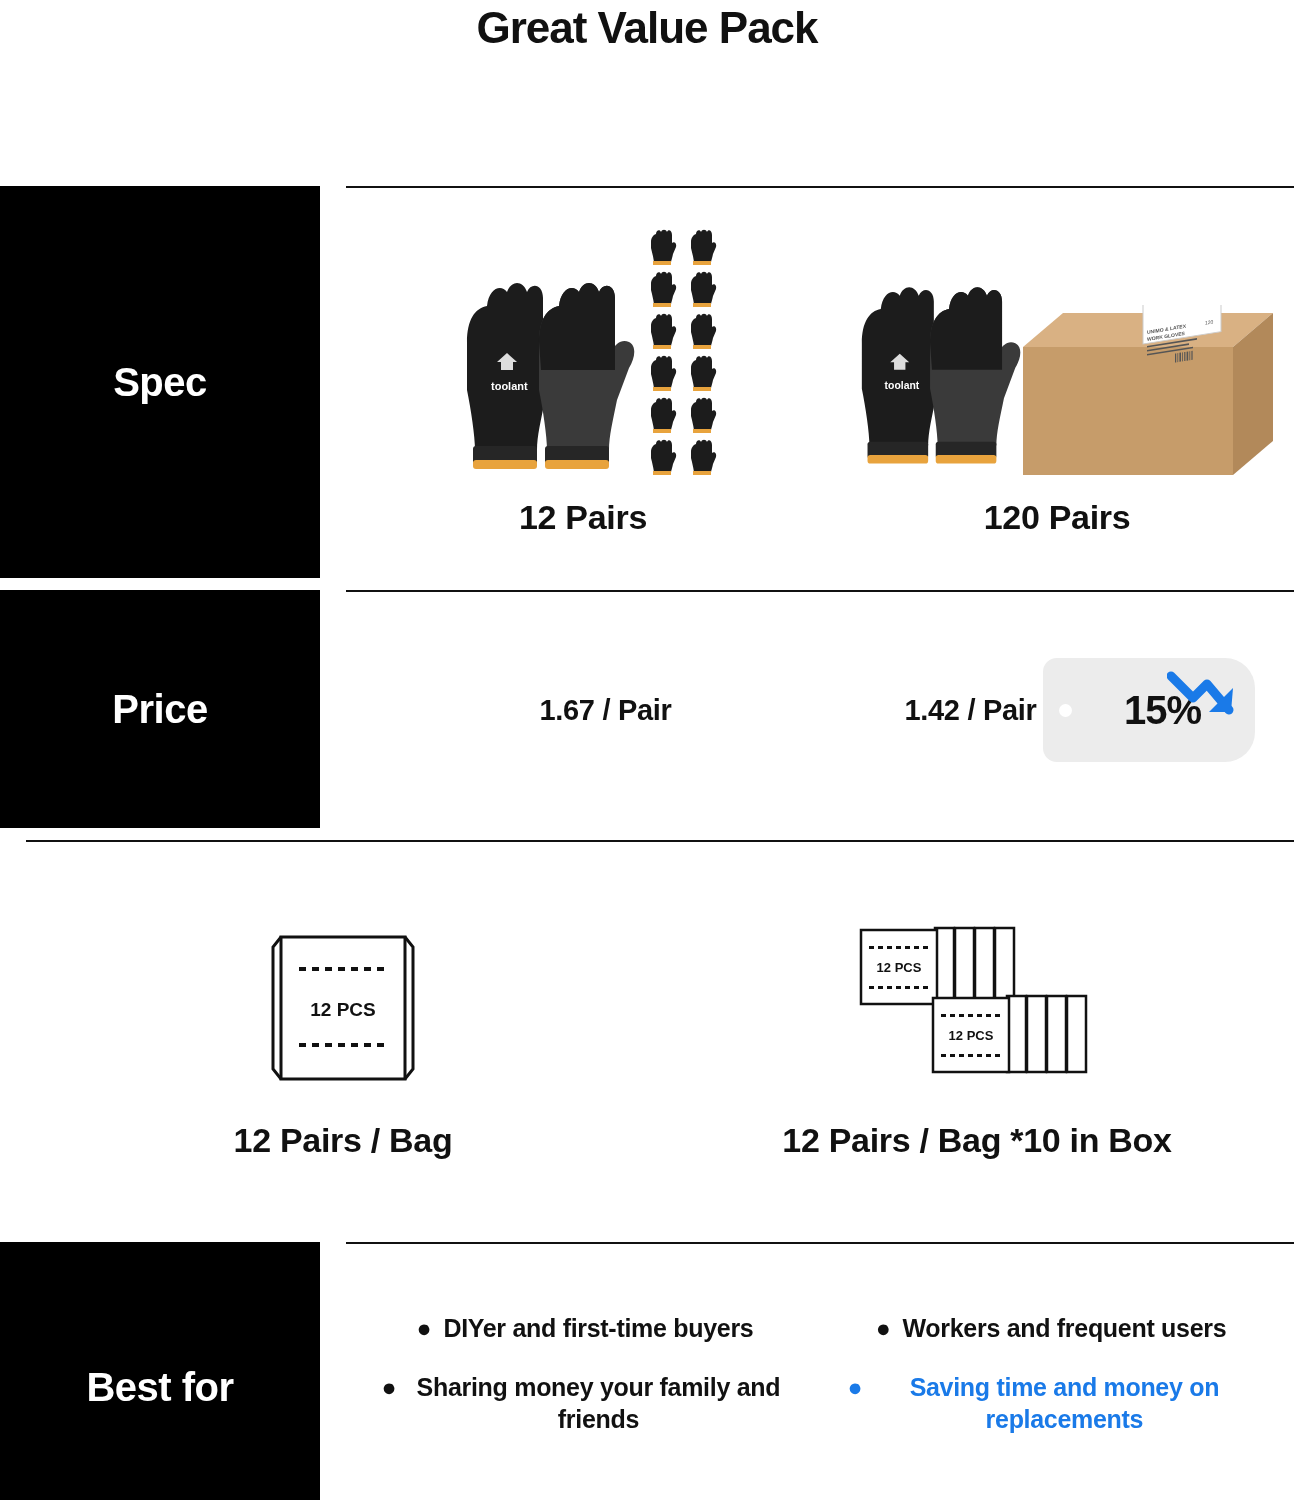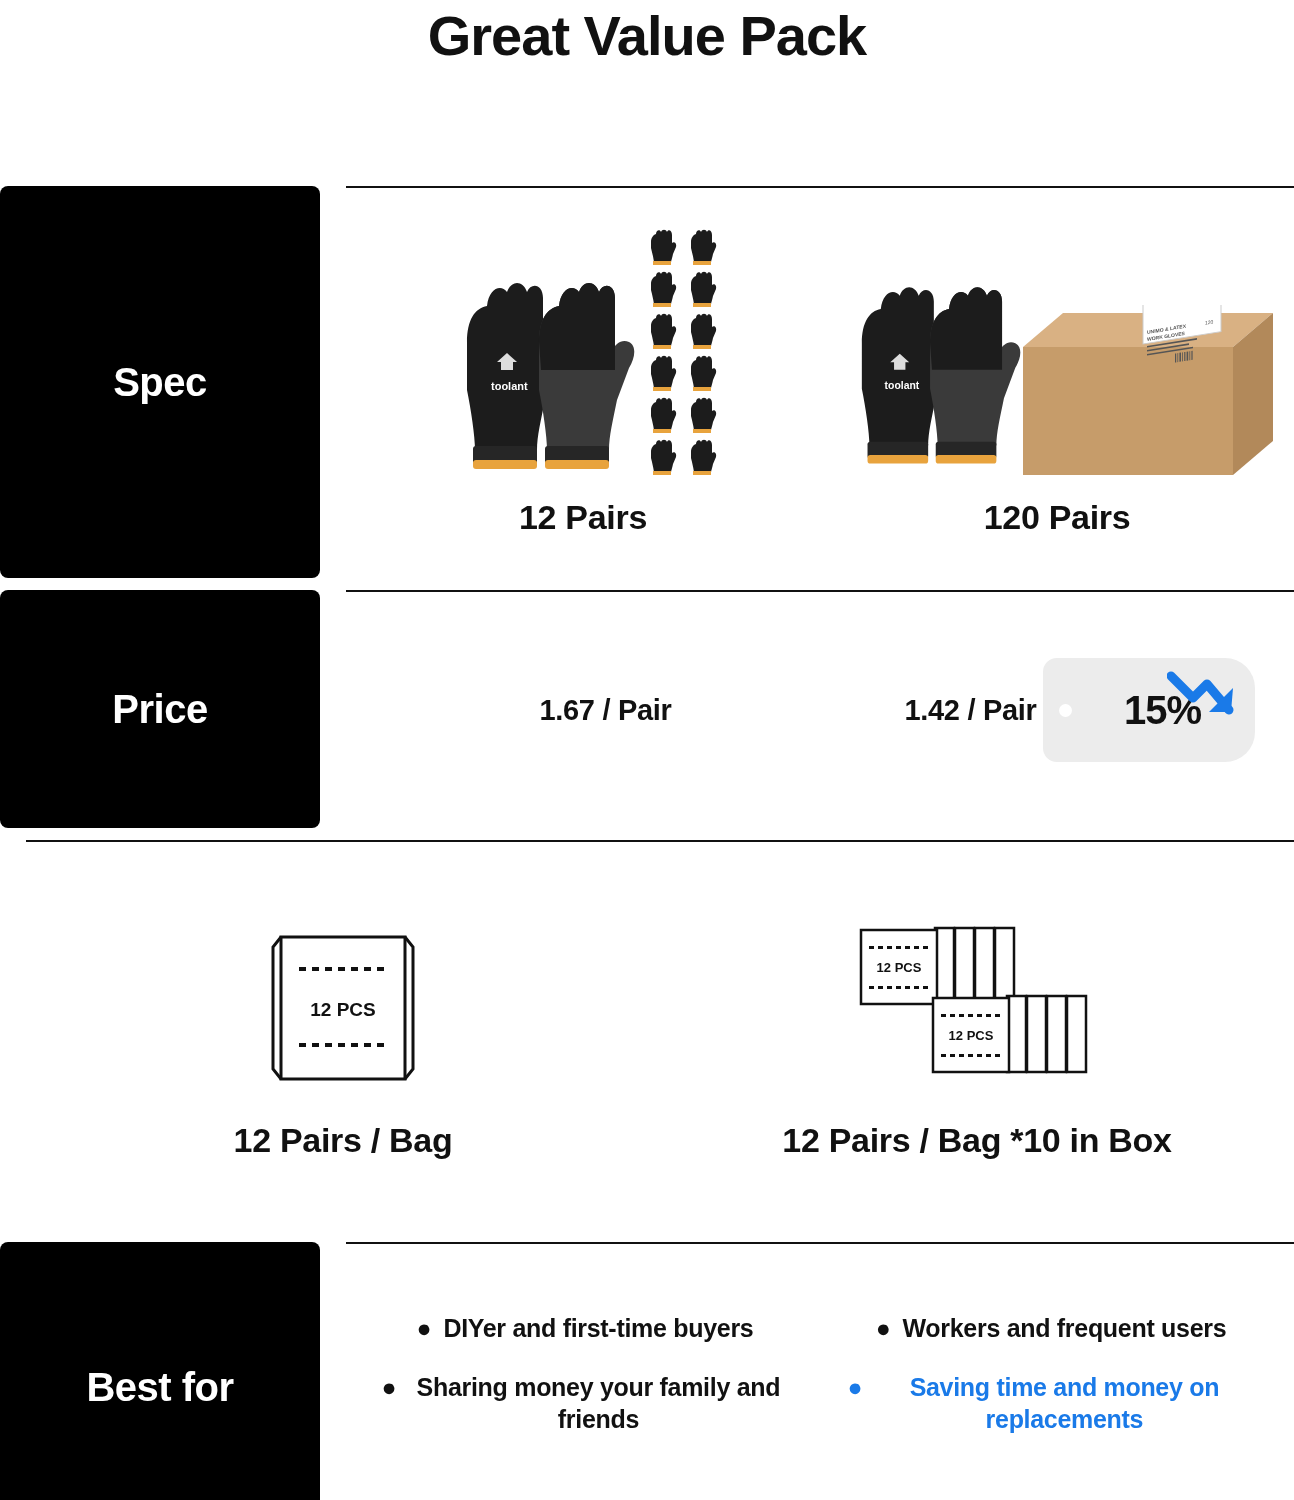--- a/index.html
+++ b/index.html
@@ -9,42 +9,41 @@
     background: #ffffff;
     font-family: "Liberation Sans", sans-serif;
     color: #111111;
     overflow: hidden;
   }
   .page { position: relative; width: 1294px; height: 1500px; }
 
   
   .title {
     text-align: center;
-    font-size: 56px;
+    font-size: 44px;
     font-weight: bold;
     letter-spacing: -1px;
     padding-top: 2px;
     line-height: 1.2;
   }
 
   
   .table { position: absolute; top: 186px; left: 0; width: 1294px; }
   .row { display: flex; width: 100%; position: relative; }
   .label-cell {
     width: 320px;
     flex: 0 0 320px;
     background: #000000;
     color: #ffffff;
     display: flex;
     align-items: center;
     justify-content: center;
     font-size: 40px;
     font-weight: bold;
     letter-spacing: -0.5px;
-    border-radius: 8px;
   }
   .content-cell {
     flex: 1 1 auto;
     display: flex;
     position: relative;
     border-top: 2px solid #111;
     margin-left: 26px;
     width: 948px;
   }
   .row.last .content-cell { border-bottom: 2px solid #111; }

